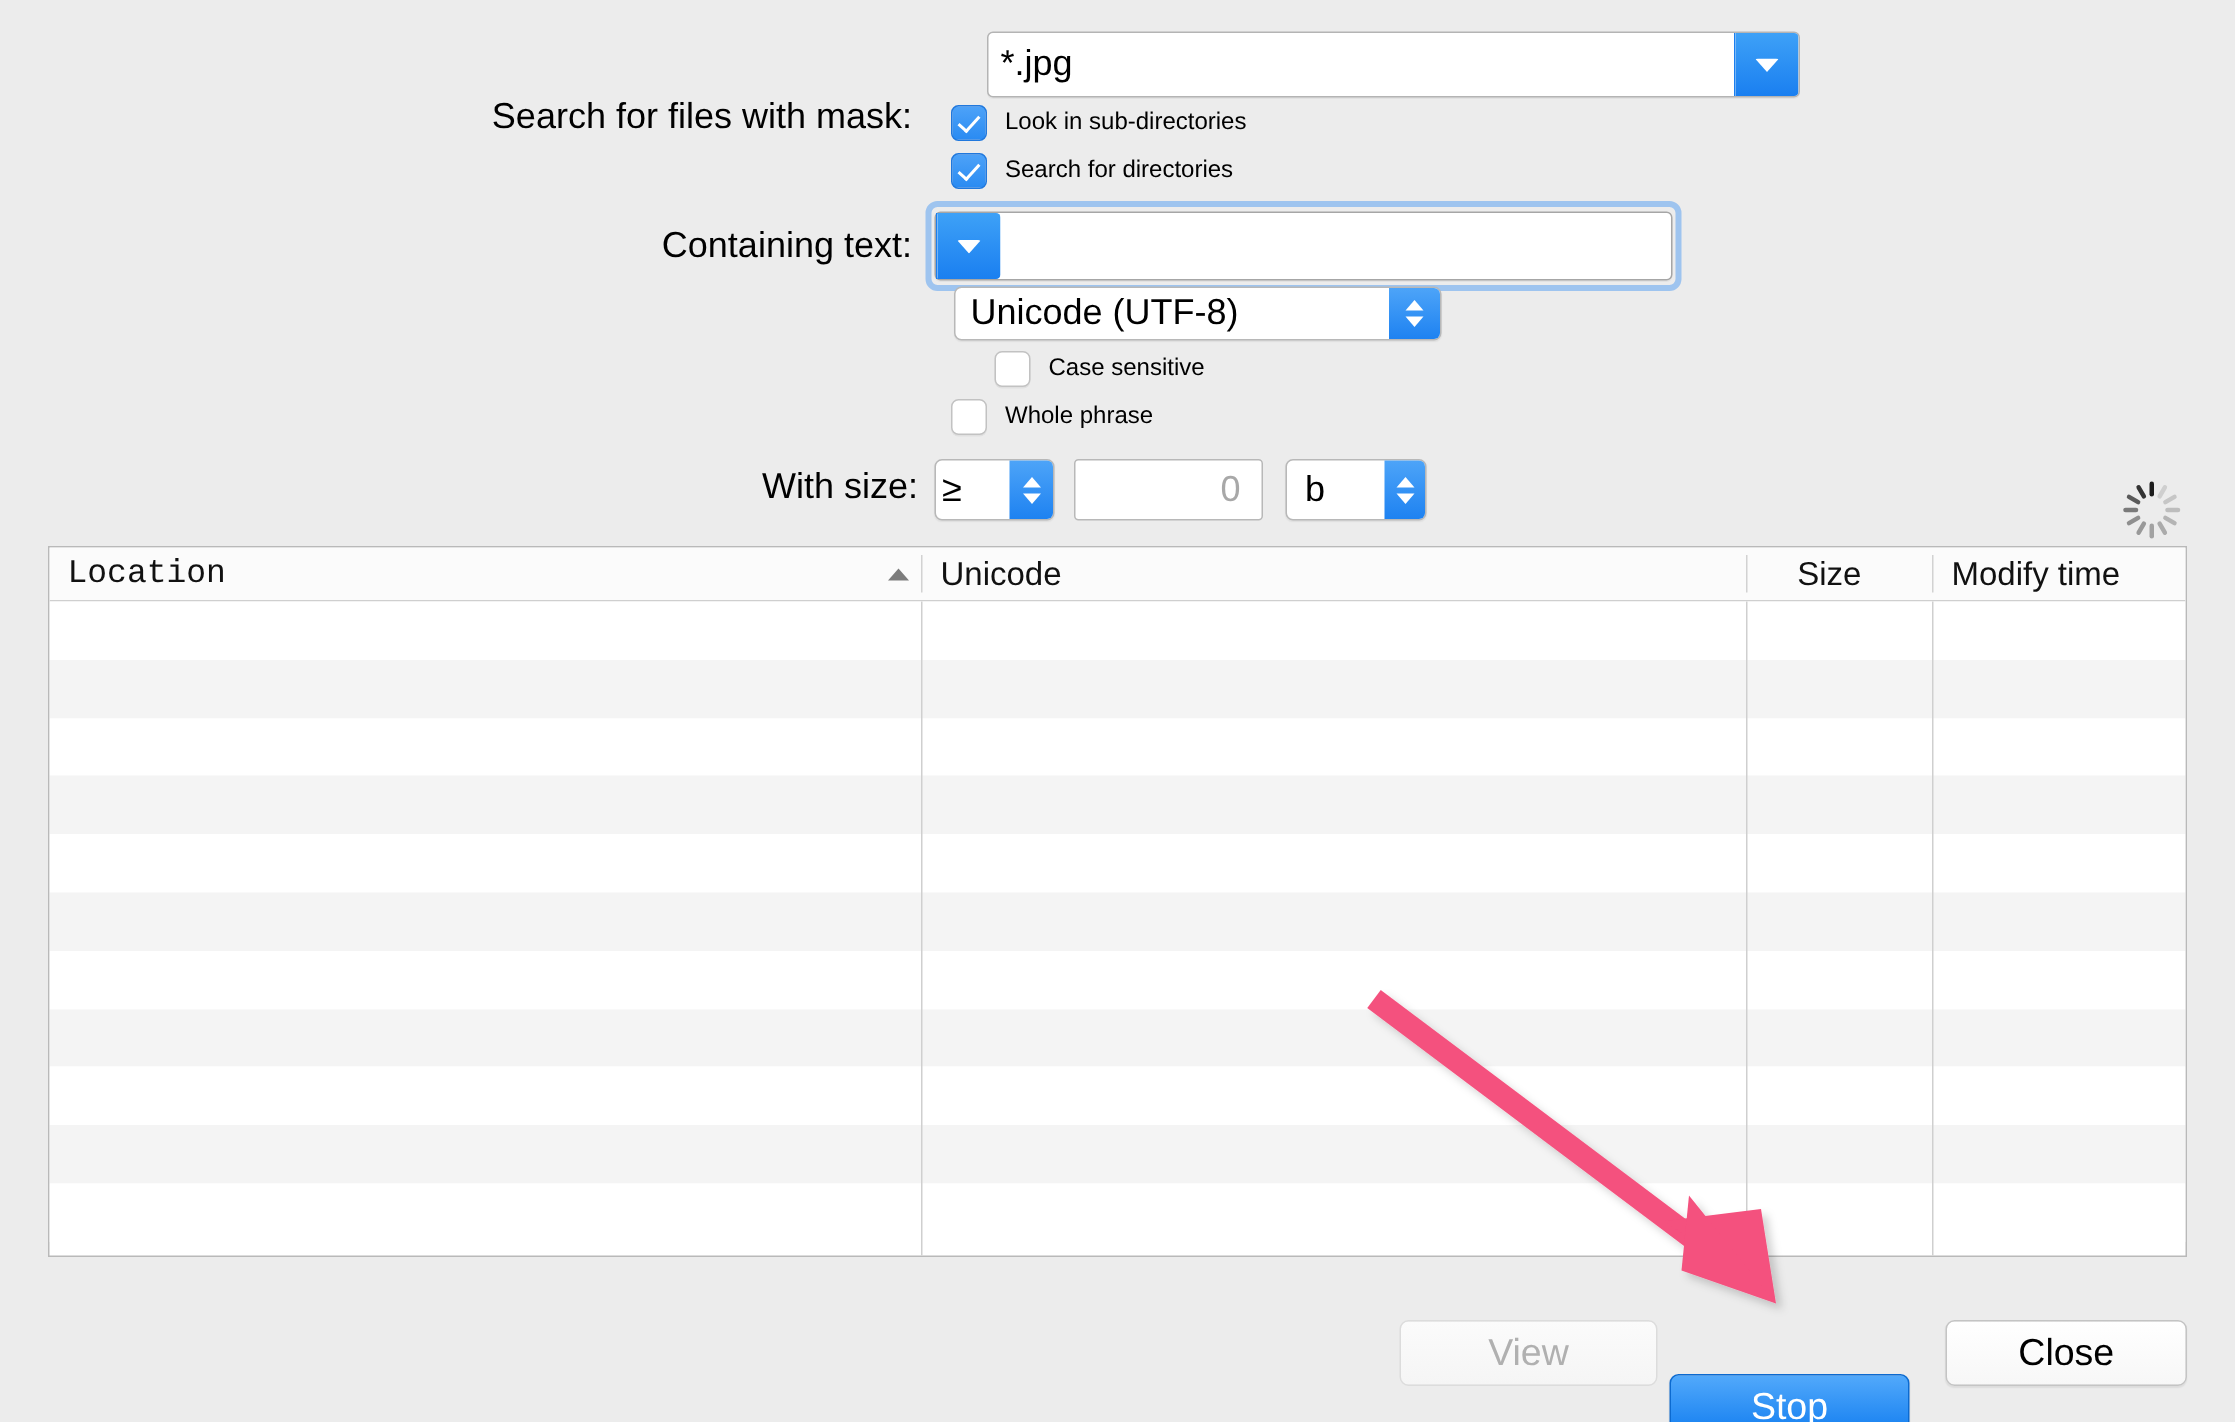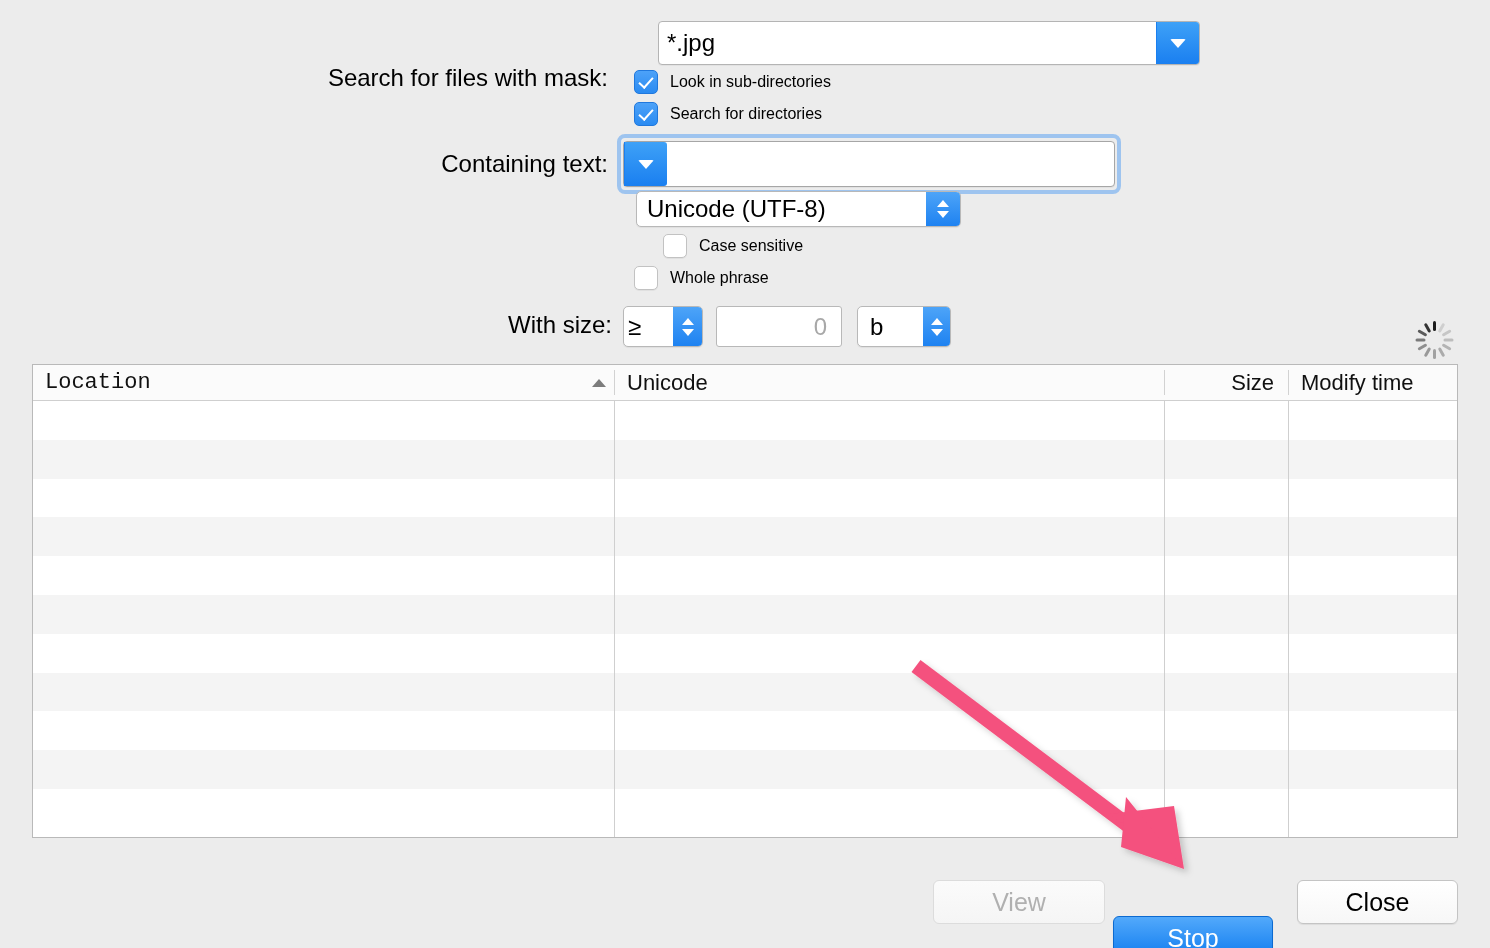--- a/index.html
+++ b/index.html
@@ -396,21 +396,21 @@
   <div class="thead">
     <div class="th" style="left:0; width:581px; padding-left:12px; padding-right:8px;font-family:Liberation Mono, monospace;">
       <span class="thlbl">Location</span>
       <span class="sort-asc"></span>
     </div>
     <div class="th-sep" style="left:581px;"></div>
     <div class="th" style="left:582px; width:549px; padding-left:12px;">
       <span class="thlbl">Unicode</span>
     </div>
     <div class="th-sep" style="left:1131px;"></div>
-    <div class="th" style="left:1132px; width:123px; padding-right:14px; justify-content:flex-end;">
+    <div class="th" style="left:1132px; width:123px; padding-right:14px; justify-content:center;">
       <span class="thlbl">Size</span>
     </div>
     <div class="th-sep" style="left:1255px;"></div>
     <div class="th" style="left:1256px; width:168px; padding-left:12px;">
       <span class="thlbl">Modify time</span>
     </div>
   </div>
 
   <div class="tbody">
     <div class="trow odd"></div>

